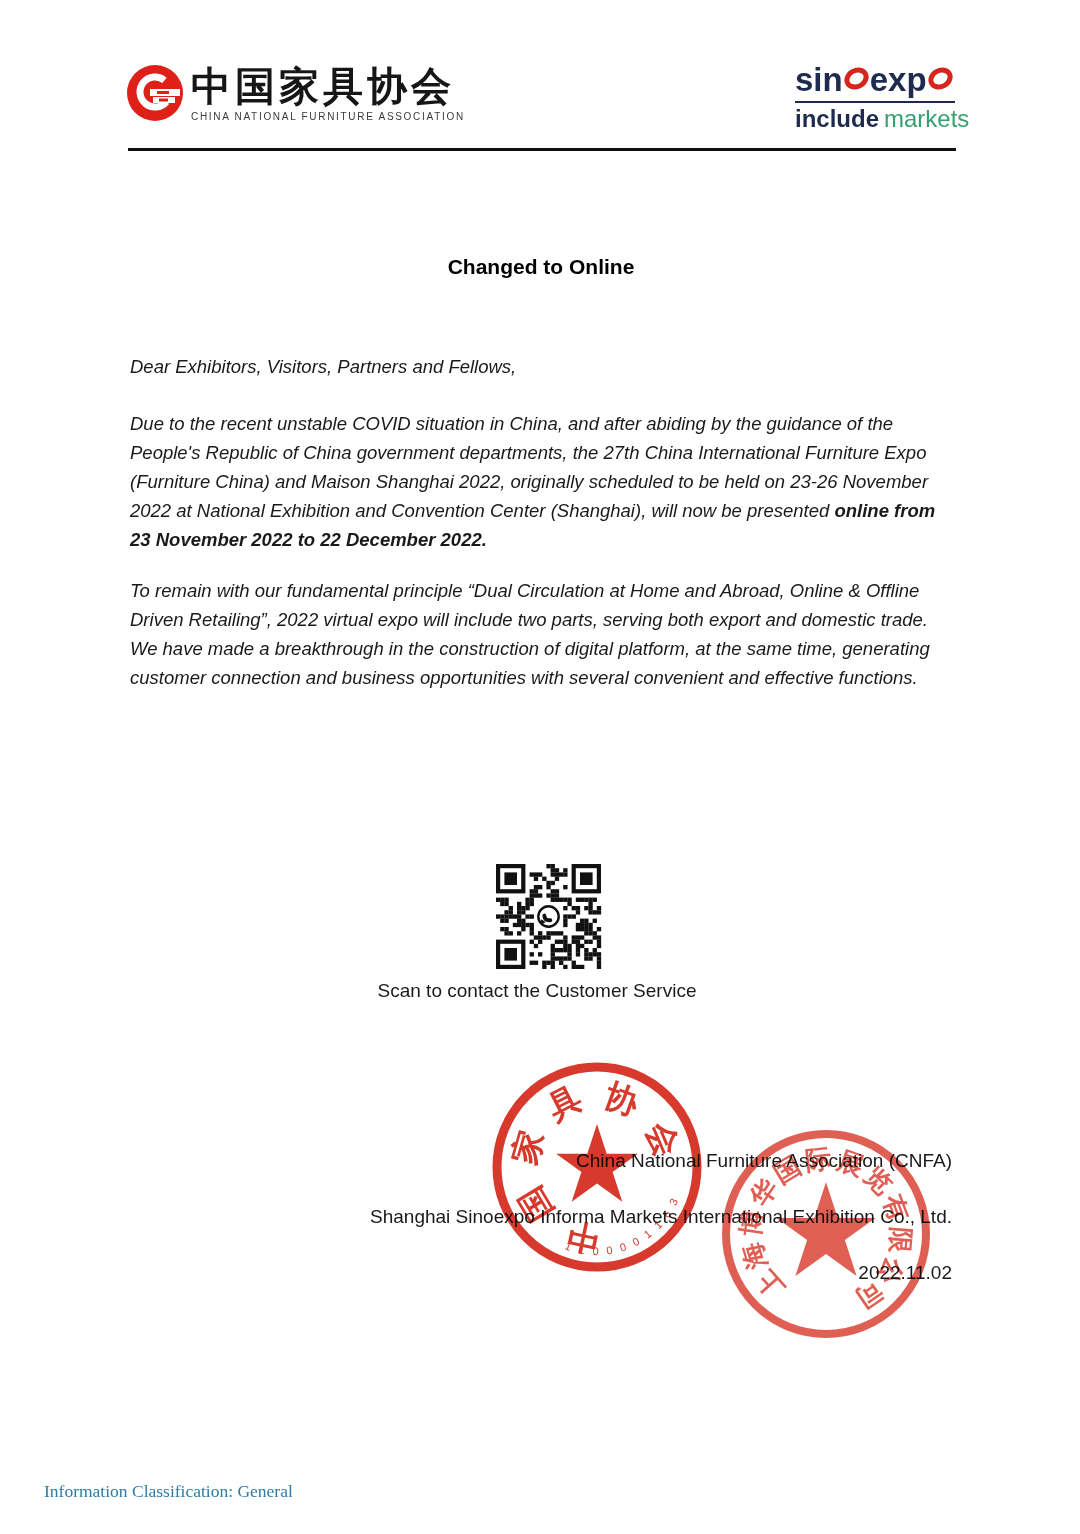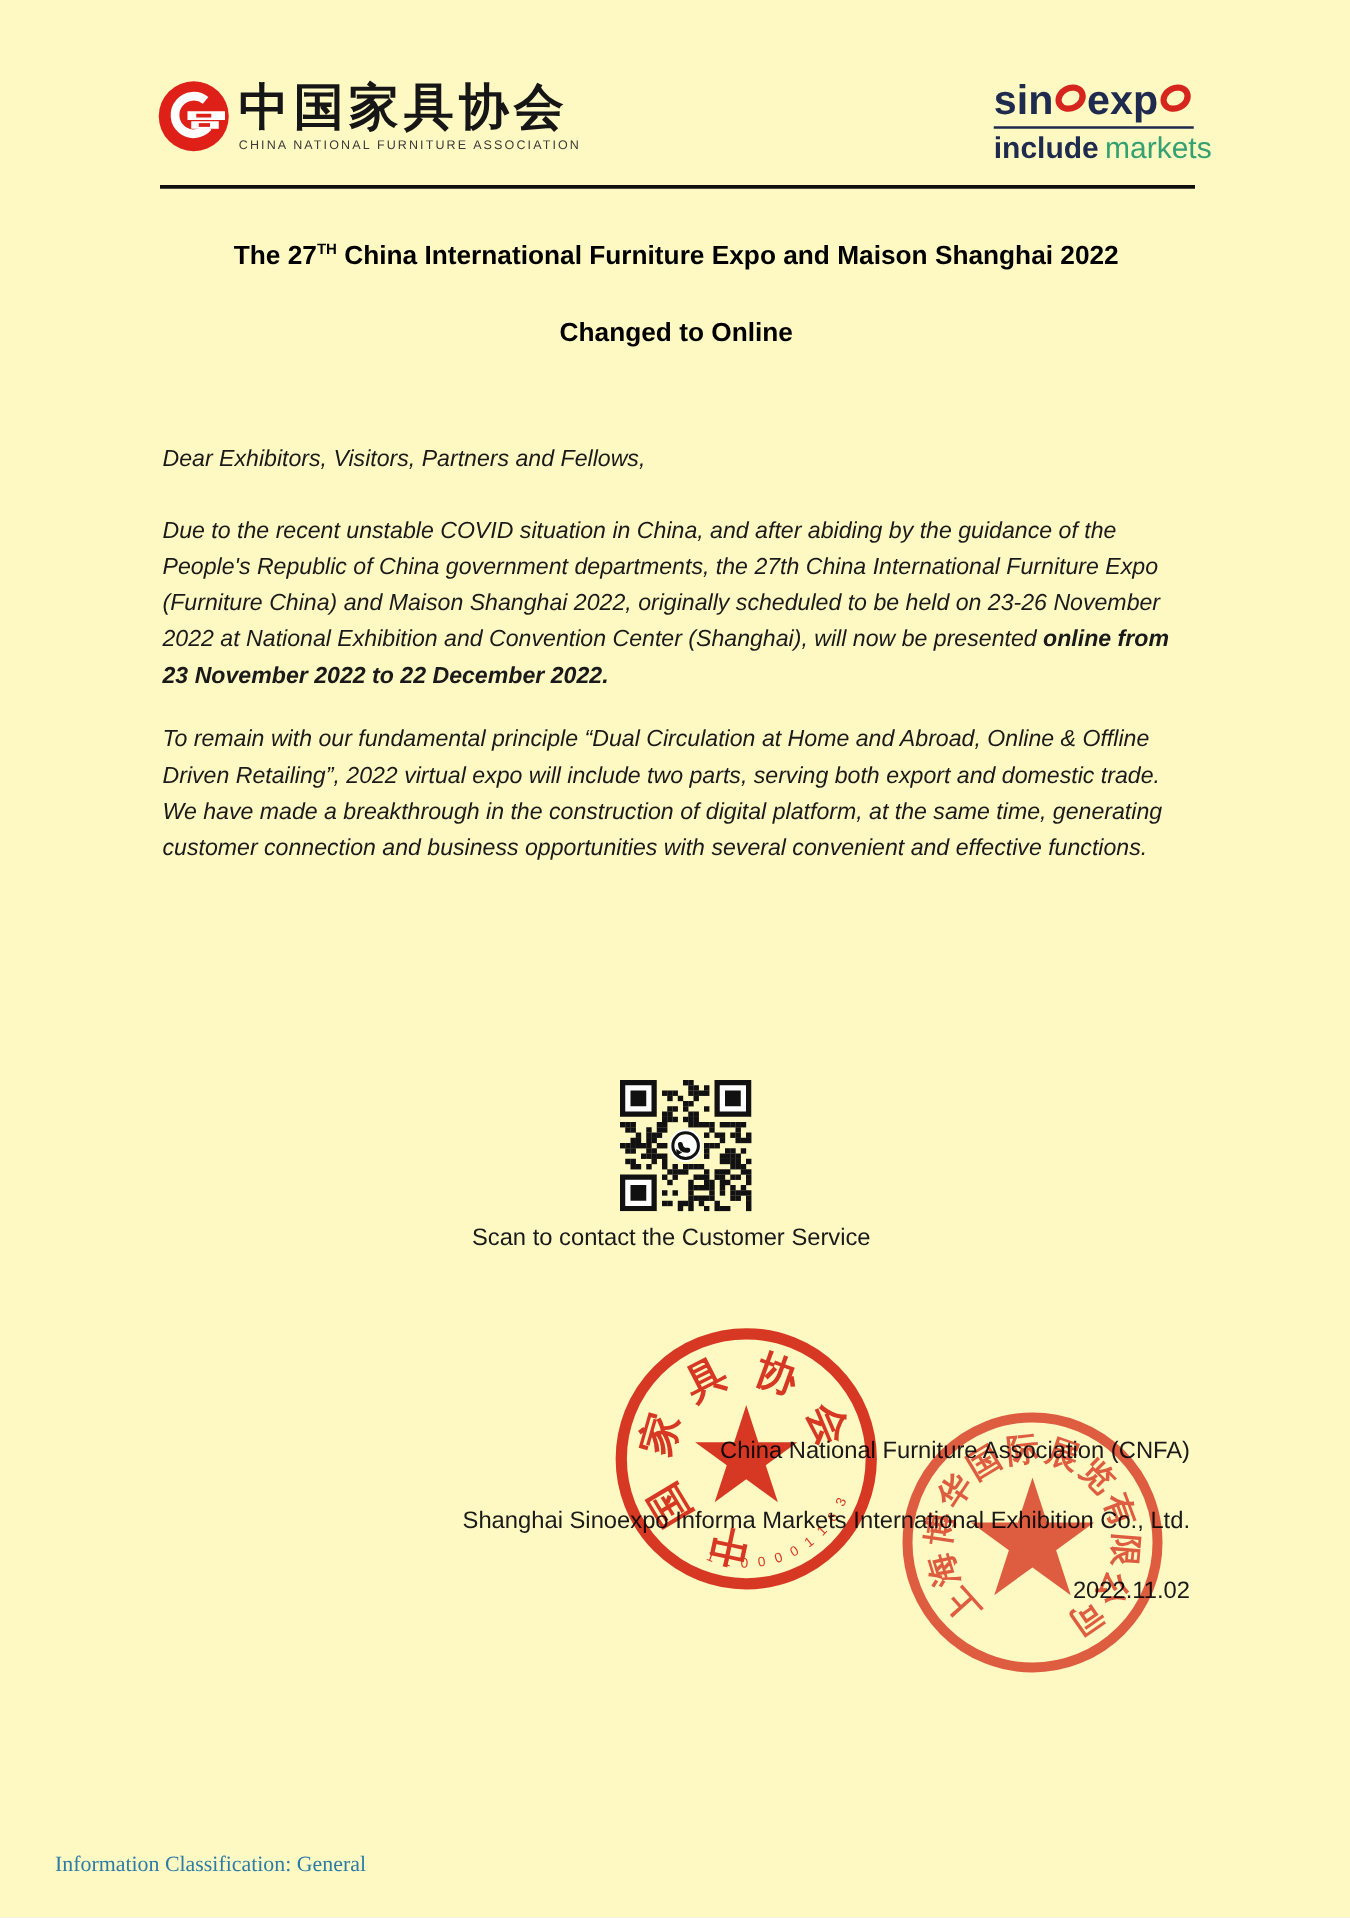--- a/index.html
+++ b/index.html
@@ -1,17 +1,17 @@
 <!DOCTYPE html>
 <html><head>
 <meta charset="utf-8">
 <style>
   html,body{margin:0;padding:0;background:#e8e8e8;}
   .page{
-    position:relative;width:1080px;height:1534px;background:#fef9c3;
+    position:relative;width:1080px;height:1534px;background:#ffffff;
     font-family:"Liberation Sans",sans-serif;color:#1c1c1c;overflow:hidden;
     margin:0 auto;
   }
   
   .hdr-left{position:absolute;left:126px;top:64px;display:flex;align-items:flex-start;}
   .emblem{width:58px;height:58px;flex:0 0 auto;}
   .cnfa-text{margin-left:7px;}
   .cnfa-cn{font-size:40px;font-weight:bold;letter-spacing:4px;color:#161616;line-height:44px;white-space:nowrap;}
   .cnfa-en{font-size:10px;font-weight:400;letter-spacing:1.7px;color:#3a3a3a;margin-top:3px;white-space:nowrap;}
   .hdr-right{position:absolute;right:125px;top:62px;text-align:left;width:160px;}
@@ -69,21 +69,20 @@
   </div>
 
   <div class="hdr-right">
     <div class="sino-line1"><span>sin</span><span class="o-mark"></span><span>exp</span><span class="o-mark"></span></div>
     <hr class="sino-rule">
     <div class="sino-line2"><span class="sino-informa">include</span><span class="sino-markets">markets</span></div>
   </div>
 
   <div class="top-rule"></div>
 
-  <div class="title title1"><span>The 27</span><sup>TH</sup><span> China International Furniture Expo and Maison Shanghai 2022</span></div>
   <div class="title title2">Changed to Online</div>
 
   <div class="para p-salutation">Dear Exhibitors, Visitors, Partners and Fellows,</div>
   <div class="para p-covid"><span>Due to the recent unstable COVID situation in China, and after abiding by the guidance of the People's Republic of China government departments, the 27th China International Furniture Expo (Furniture China) and Maison Shanghai 2022, originally scheduled to be held on 23-26 November 2022 at National Exhibition and Convention Center (Shanghai), will now be presented </span><span class="bold">online from 23 November 2022 to 22 December 2022.</span></div>
   <div class="para p-principle">To remain with our fundamental principle “Dual Circulation at Home and Abroad, Online &amp; Offline Driven Retailing”, 2022 virtual expo will include two parts, serving both export and domestic trade. We have made a breakthrough in the construction of digital platform, at the same time, generating customer connection and business opportunities with several convenient and effective functions.</div>
 
   <div class="qr-wrap">
     <svg id="qr" viewBox="0 0 113 113" width="113" height="105">
         <rect x="54.24" y="0.00" width="4.67" height="4.67" fill="#111"></rect>
         <rect x="58.76" y="0.00" width="4.67" height="4.67" fill="#111"></rect>

